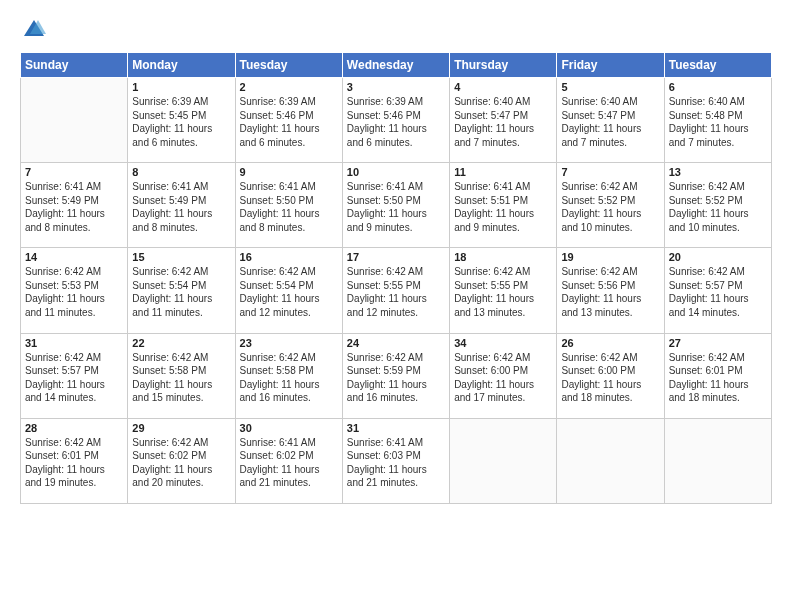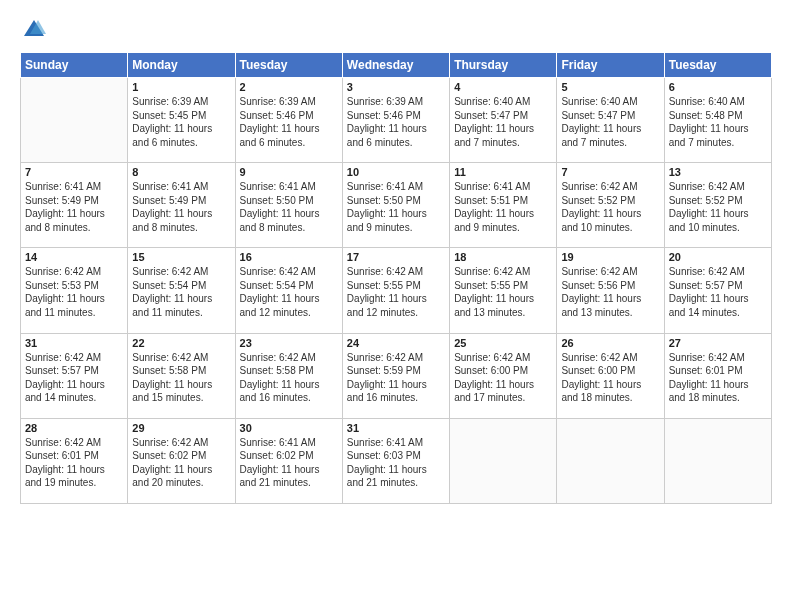--- a/index.html
+++ b/index.html
@@ -222,21 +222,21 @@
           </td>
           <td>
             <span class="day-number">23</span>
             <div class="day-info">Sunrise: 6:42 AM<br>Sunset: 5:58 PM<br>Daylight: 11 hours and 16 minutes.</div>
           </td>
           <td>
             <span class="day-number">24</span>
             <div class="day-info">Sunrise: 6:42 AM<br>Sunset: 5:59 PM<br>Daylight: 11 hours and 16 minutes.</div>
           </td>
           <td>
-            <span class="day-number">25</span>
+            <span class="day-number">34</span>
             <div class="day-info">Sunrise: 6:42 AM<br>Sunset: 6:00 PM<br>Daylight: 11 hours and 17 minutes.</div>
           </td>
           <td>
             <span class="day-number">26</span>
             <div class="day-info">Sunrise: 6:42 AM<br>Sunset: 6:00 PM<br>Daylight: 11 hours and 18 minutes.</div>
           </td>
           <td>
             <span class="day-number">27</span>
             <div class="day-info">Sunrise: 6:42 AM<br>Sunset: 6:01 PM<br>Daylight: 11 hours and 18 minutes.</div>
           </td>

